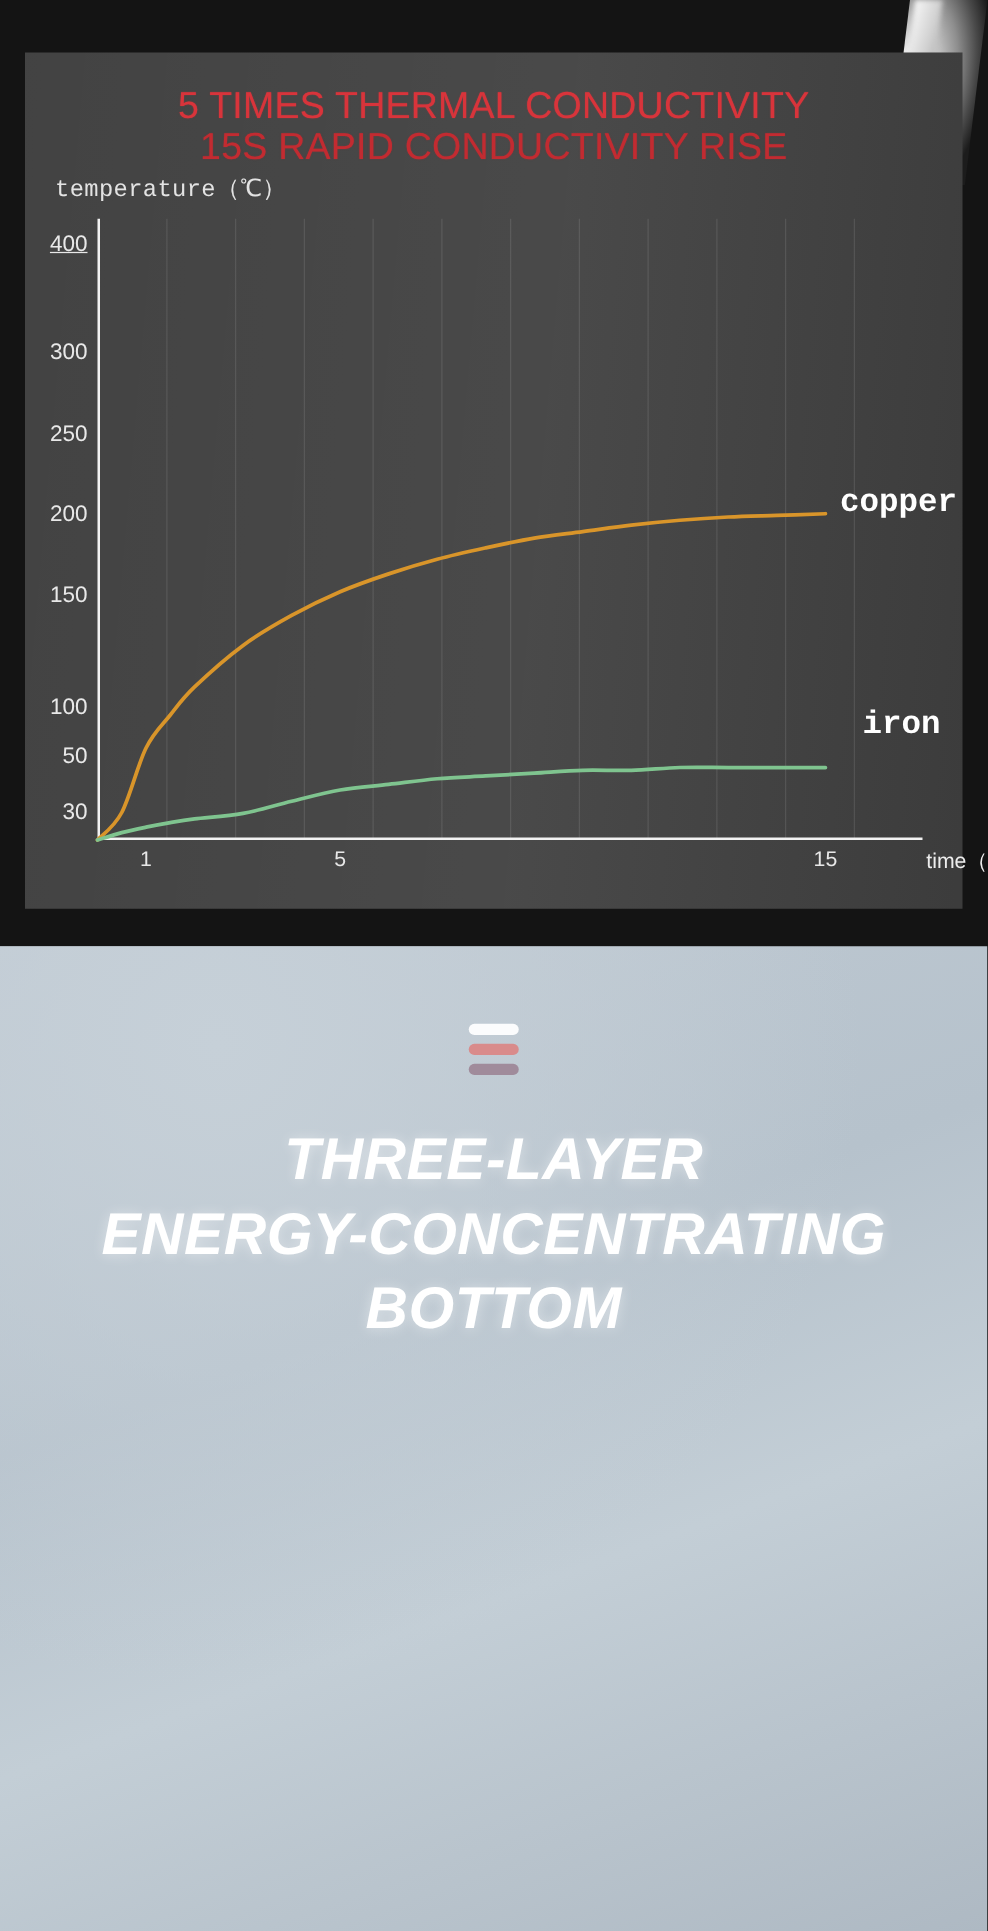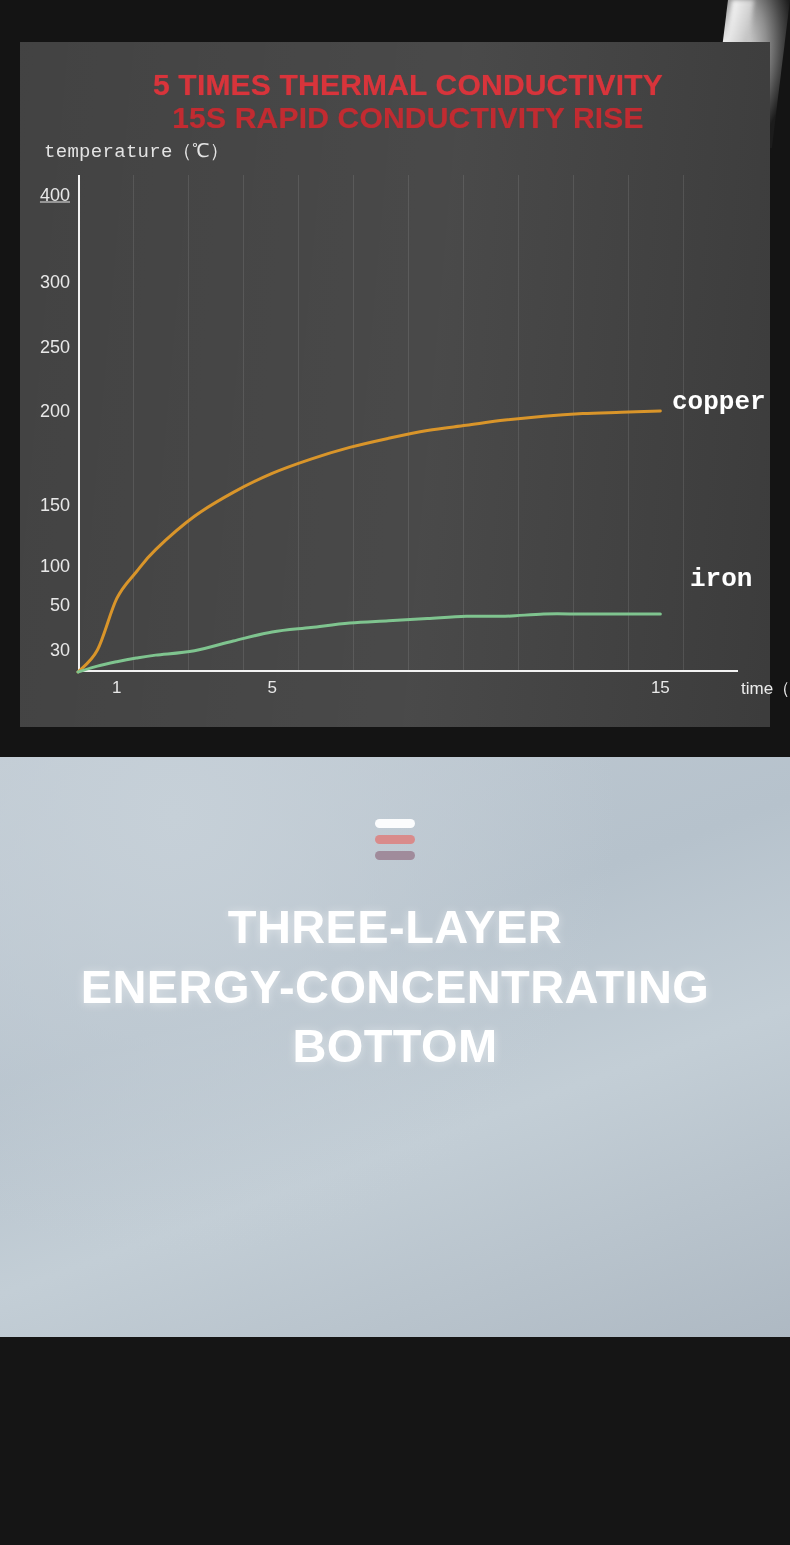--- a/index.html
+++ b/index.html
@@ -35,24 +35,23 @@
     background:#3f3f3f;
   }
   #chart-panel:before{
     content:"";position:absolute;inset:0;
     background:linear-gradient(95deg, rgba(255,255,255,0.018) 0%, rgba(255,255,255,0.055) 55%, rgba(0,0,0,0.05) 100%);
     pointer-events:none;
   }
 
   .chart-title{
     position:absolute;width:100%;text-align:center;
-    font-weight:bold;letter-spacing:.2px;
+    font-weight:normal;letter-spacing:.2px;
     font-family:"Liberation Sans", sans-serif;
     white-space:nowrap;
-    padding-left:13px;
   }
   #title-line1{
     top:26px;font-size:30px;color:#d8343b;
     text-shadow:0 0 1px rgba(216,52,59,.7);
   }
   #title-line2{
     top:59px;font-size:30px;color:#c22b31;
     text-shadow:0 0 1px rgba(194,43,49,.6);
   }
 
@@ -93,25 +92,26 @@
   }
   #curves{position:absolute;left:0;top:0;width:660px;height:497px;overflow:visible;}
   .series-label{
     position:absolute;font-size:26px;font-weight:bold;color:#ffffff;white-space:nowrap;font-family:Liberation Mono, monospace;
   }
   #label-copper{left:594px;top:212px;}
   #label-iron{left:612px;top:389px;}
 
   
   #product-section{
-    position:absolute;left:0;top:757px;width:790px;height:580px;
+    position:absolute;left:0;top:757px;width:790px;height:788px;
     background:
       radial-gradient(circle at 22% 10%, #c6d0d8 0%, rgba(198,208,216,0) 55%),
       linear-gradient(160deg,#c0cad3 0%,#b6c2cc 38%,#c3ced6 62%,#aeb9c3 100%);
     overflow:hidden;
+    font-style:italic;
   }
   #deco-bars{
     position:absolute;left:0;top:62px;width:100%;
     display:flex;flex-direction:column;align-items:center;gap:7px;
   }
   .deco-bar{width:40px;height:9px;border-radius:5px;filter:blur(.4px);}
   .deco-bar.b1{background:#fbfcfd;}
   .deco-bar.b2{background:#d98b8b;}
   .deco-bar.b3{background:#a08b9b;}
 
@@ -152,21 +152,21 @@
           <div class="gridline" style="left: 550px;"></div>
           <div class="gridline" style="left: 605px;"></div>
         </div>
       <div id="axis-y"></div>
       <div id="axis-x"></div>
       <div id="yticks">
           <div class="ytick" style="top: 20px; text-decoration: underline;">400</div>
           <div class="ytick" style="top: 107px;">300</div>
           <div class="ytick" style="top: 172px;">250</div>
           <div class="ytick" style="top: 236px;">200</div>
-          <div class="ytick" style="top: 301px; margin-top: 29px;">150</div>
+          <div class="ytick" style="top: 301px;">150</div>
           <div class="ytick" style="top: 364px; margin-top: 27px;">100</div>
           <div class="ytick" style="top: 430px;">50</div>
           <div class="ytick" style="top: 475px;">30</div>
         </div>
       <div id="xticks">
           <div class="xtick" style="left: 38.8235px;">1</div>
           <div class="xtick" style="left: 194.118px;">5</div>
           <div class="xtick" style="left: 582.353px;">15</div>
         </div>
 

